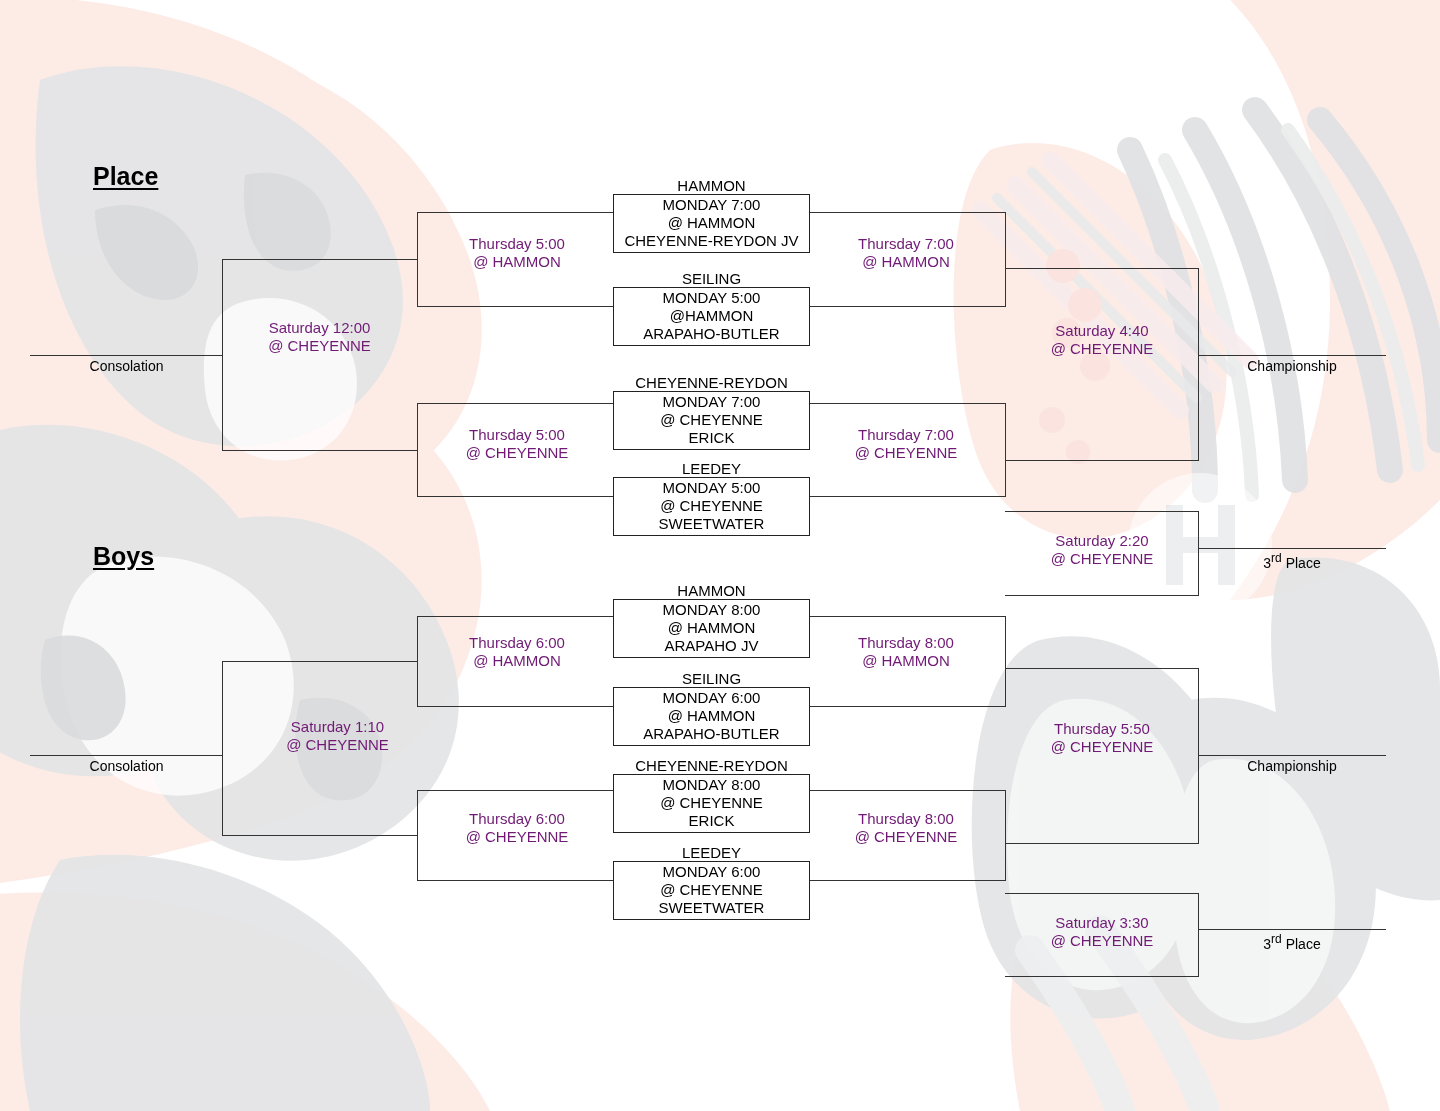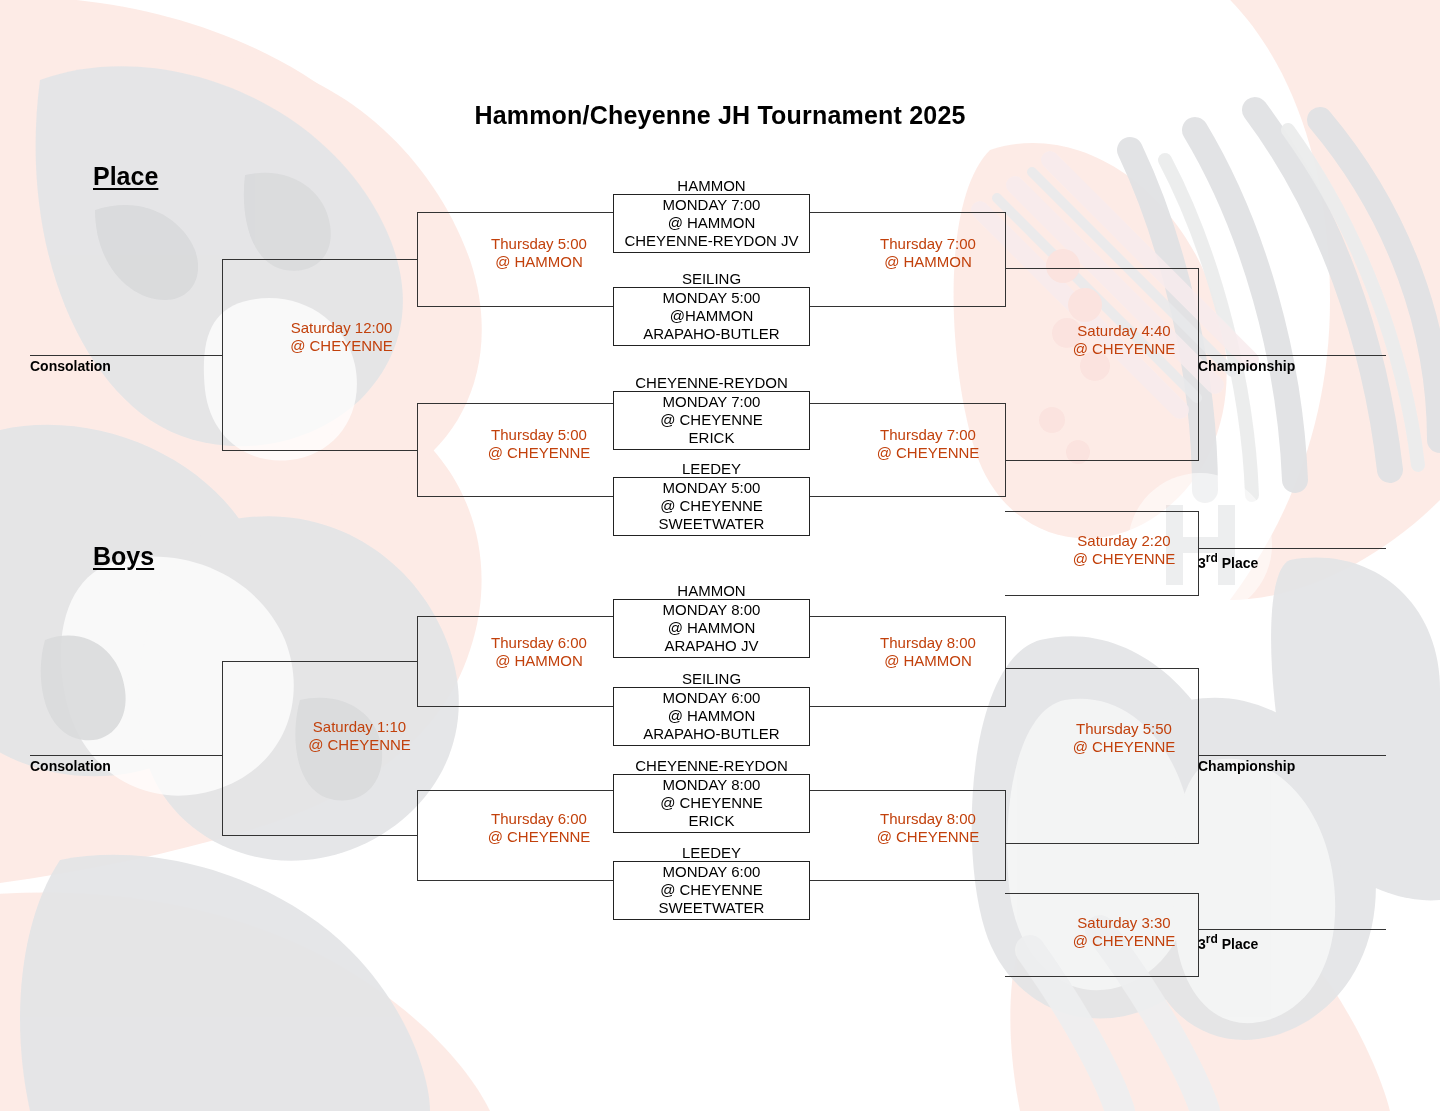--- a/index.html
+++ b/index.html
@@ -93,36 +93,35 @@
     text-align: center;
     white-space: nowrap;
     z-index: 6;
   }
 
   
   .round-label {
     position: absolute;
     font-size: 15px;
     line-height: 18px;
-    color: #c2410c;
+    color: #701a75;
     text-align: center;
     white-space: nowrap;
     z-index: 5;
-    margin-left: 22px;
   }
 
   
   .end-label {
     position: absolute;
     font-size: 14px;
-    font-weight: bold;
+    font-weight: normal;
     color: #000;
     white-space: nowrap;
     z-index: 6;
-    text-align: left;
+    text-align: center;
   }
   .end-label sup {
     font-size: 12px;
     vertical-align: super;
   }
 </style>
 </head>
 <body>
 
 <div id="page">
@@ -240,21 +239,20 @@
       </g>
 
       <g stroke="#eeeff0" stroke-width="30" fill="none" opacity="0.9" stroke-linecap="round">
         <path d="M1030,950 C1080,1020 1110,1080 1120,1111"></path>
         <path d="M1100,930 C1160,1010 1195,1080 1205,1111"></path>
       </g>
     </g>
   </svg>
 
   <div class="title-block">
-    <div class="title-line">Hammon/Cheyenne JH Tournament 2025</div>
   </div>
 
   <div class="section-header" style="left:93px; top:162px;">Place</div>
 
   <div class="team-label" style="left:613px; top:177px; width:197px;">HAMMON</div>
   <div class="game-box" style="left:613px; top:194px; width:197px; height:59px;">
     <div class="gb-line">MONDAY 7:00</div>
     <div class="gb-line">@ HAMMON</div>
     <div class="gb-line">CHEYENNE-REYDON JV</div>
   </div>

